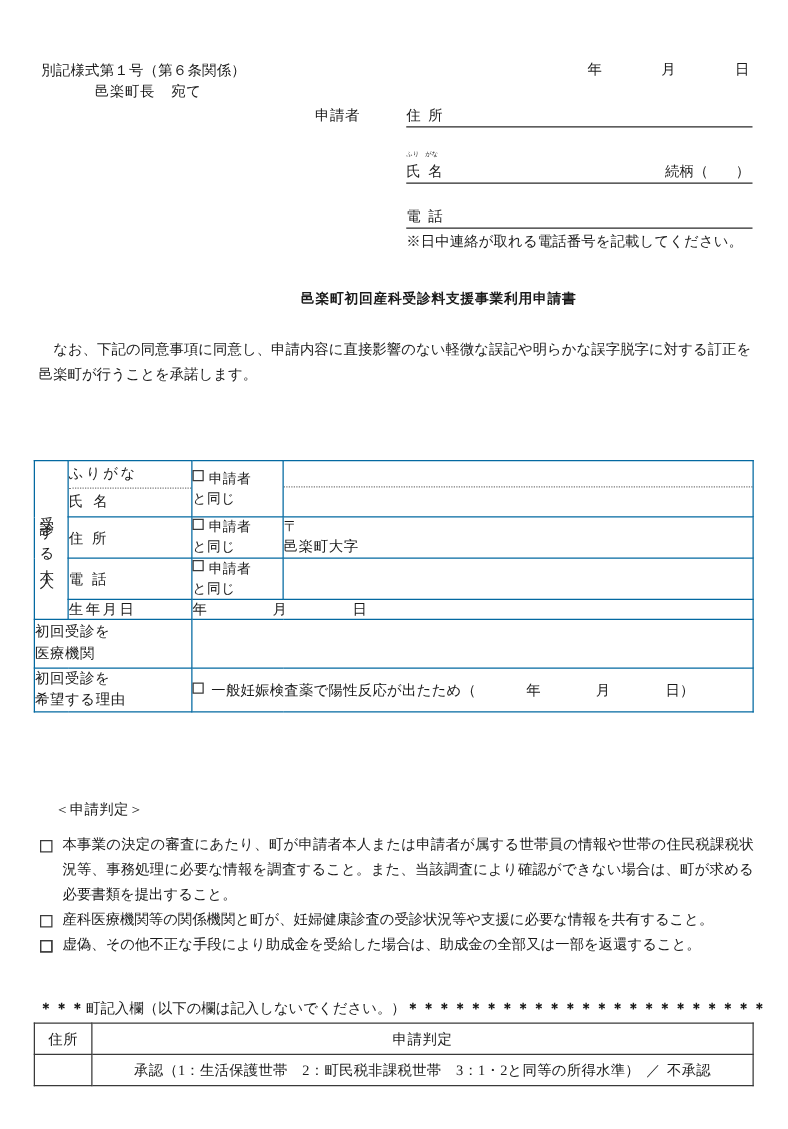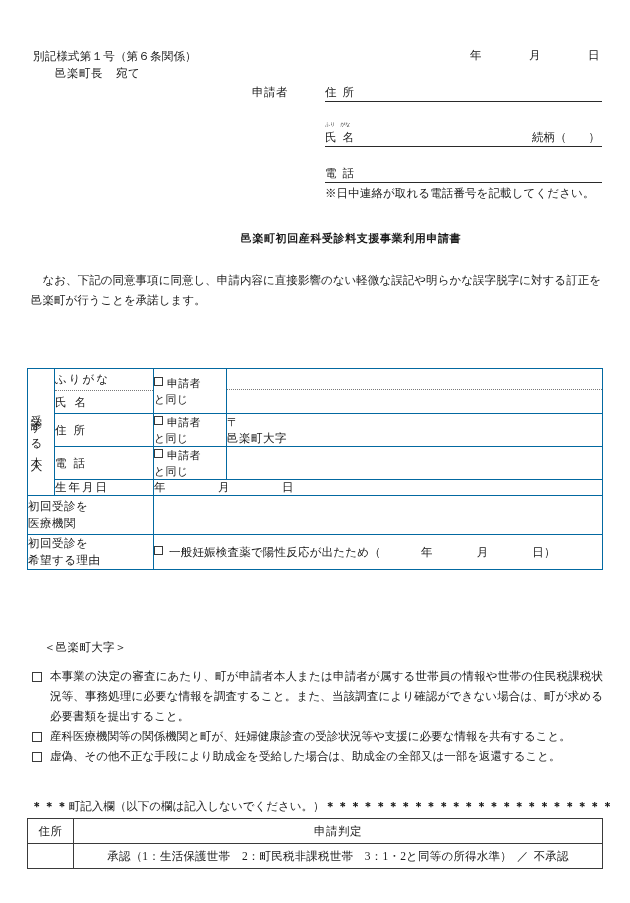--- a/index.html
+++ b/index.html
@@ -37,21 +37,21 @@
     top: 48px;
     width: 130px;
     display: flex;
     justify-content: space-between;
     font-size: 11.5px;
   }
   .date-line span { letter-spacing: 0.5px; }
 
   .addressee {
     position: absolute;
-    left: 55px;
+    left: 76px;
     top: 66px;
     font-size: 11.5px;
     white-space: nowrap;
     letter-spacing: 0.5px;
     text-align: center;
   }
   .addressee .gap { display: inline-block; width: 13px; }
 
   .applicant-label {
     position: absolute;
@@ -426,21 +426,21 @@
           <span>初回受診を</span>
           <span>希望する理由</span>
         </td>
         <td class="reason-cell" colspan="2">
           <span class="box"></span><span>一般妊娠検査薬で陽性反応が出たため（</span><span class="g1"></span><span>年</span><span class="g2"></span><span>月</span><span class="g3"></span><span>日）</span>
         </td>
       </tr>
     </tbody>
   </table>
 
-  <div class="consent-head">＜邑楽町大字＞</div>
+  <div class="consent-head">＜申請判定＞</div>
   <div class="consent-list">
     <div class="consent-item">
       <span class="box"></span>
       <span>本事業の決定の審査にあたり、町が申請者本人または申請者が属する世帯員の情報や世帯の住民税課税状況等、事務処理に必要な情報を調査すること。また、当該調査により確認ができない場合は、町が求める必要書類を提出すること。</span>
     </div>
     <div class="consent-item">
       <span class="box"></span>
       <span>産科医療機関等の関係機関と町が、妊婦健康診査の受診状況等や支援に必要な情報を共有すること。</span>
     </div>
     <div class="consent-item">

